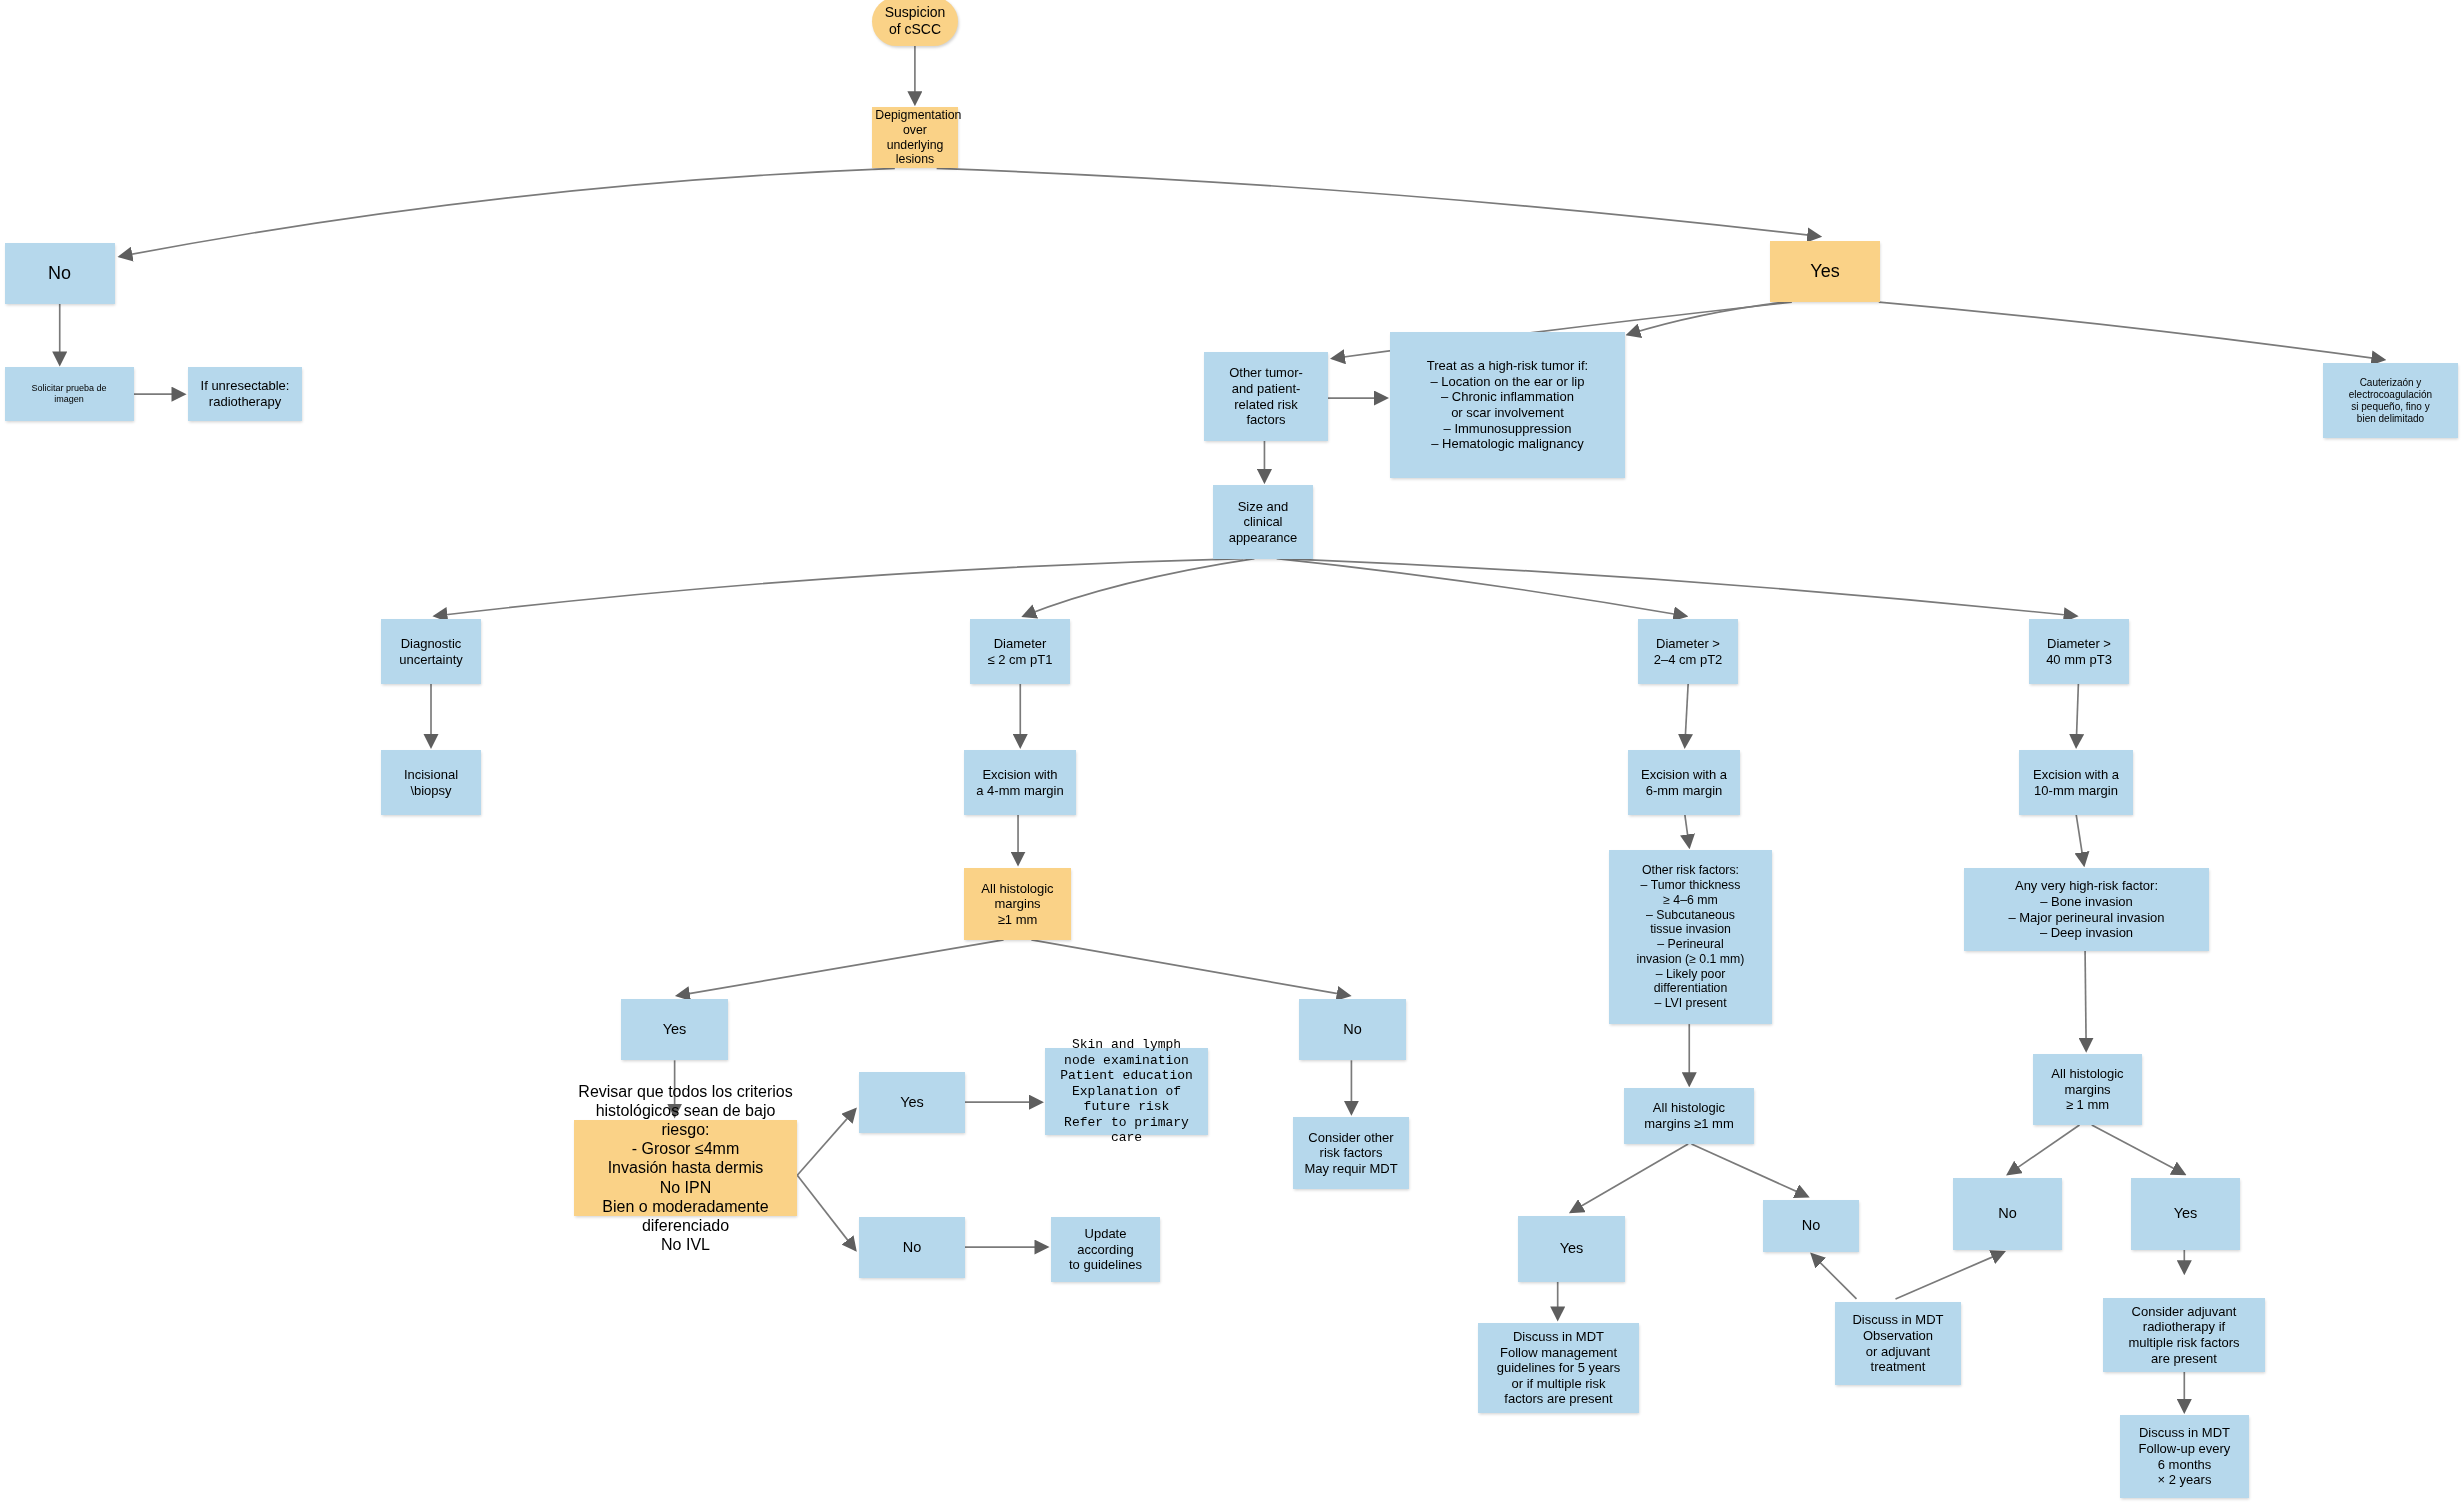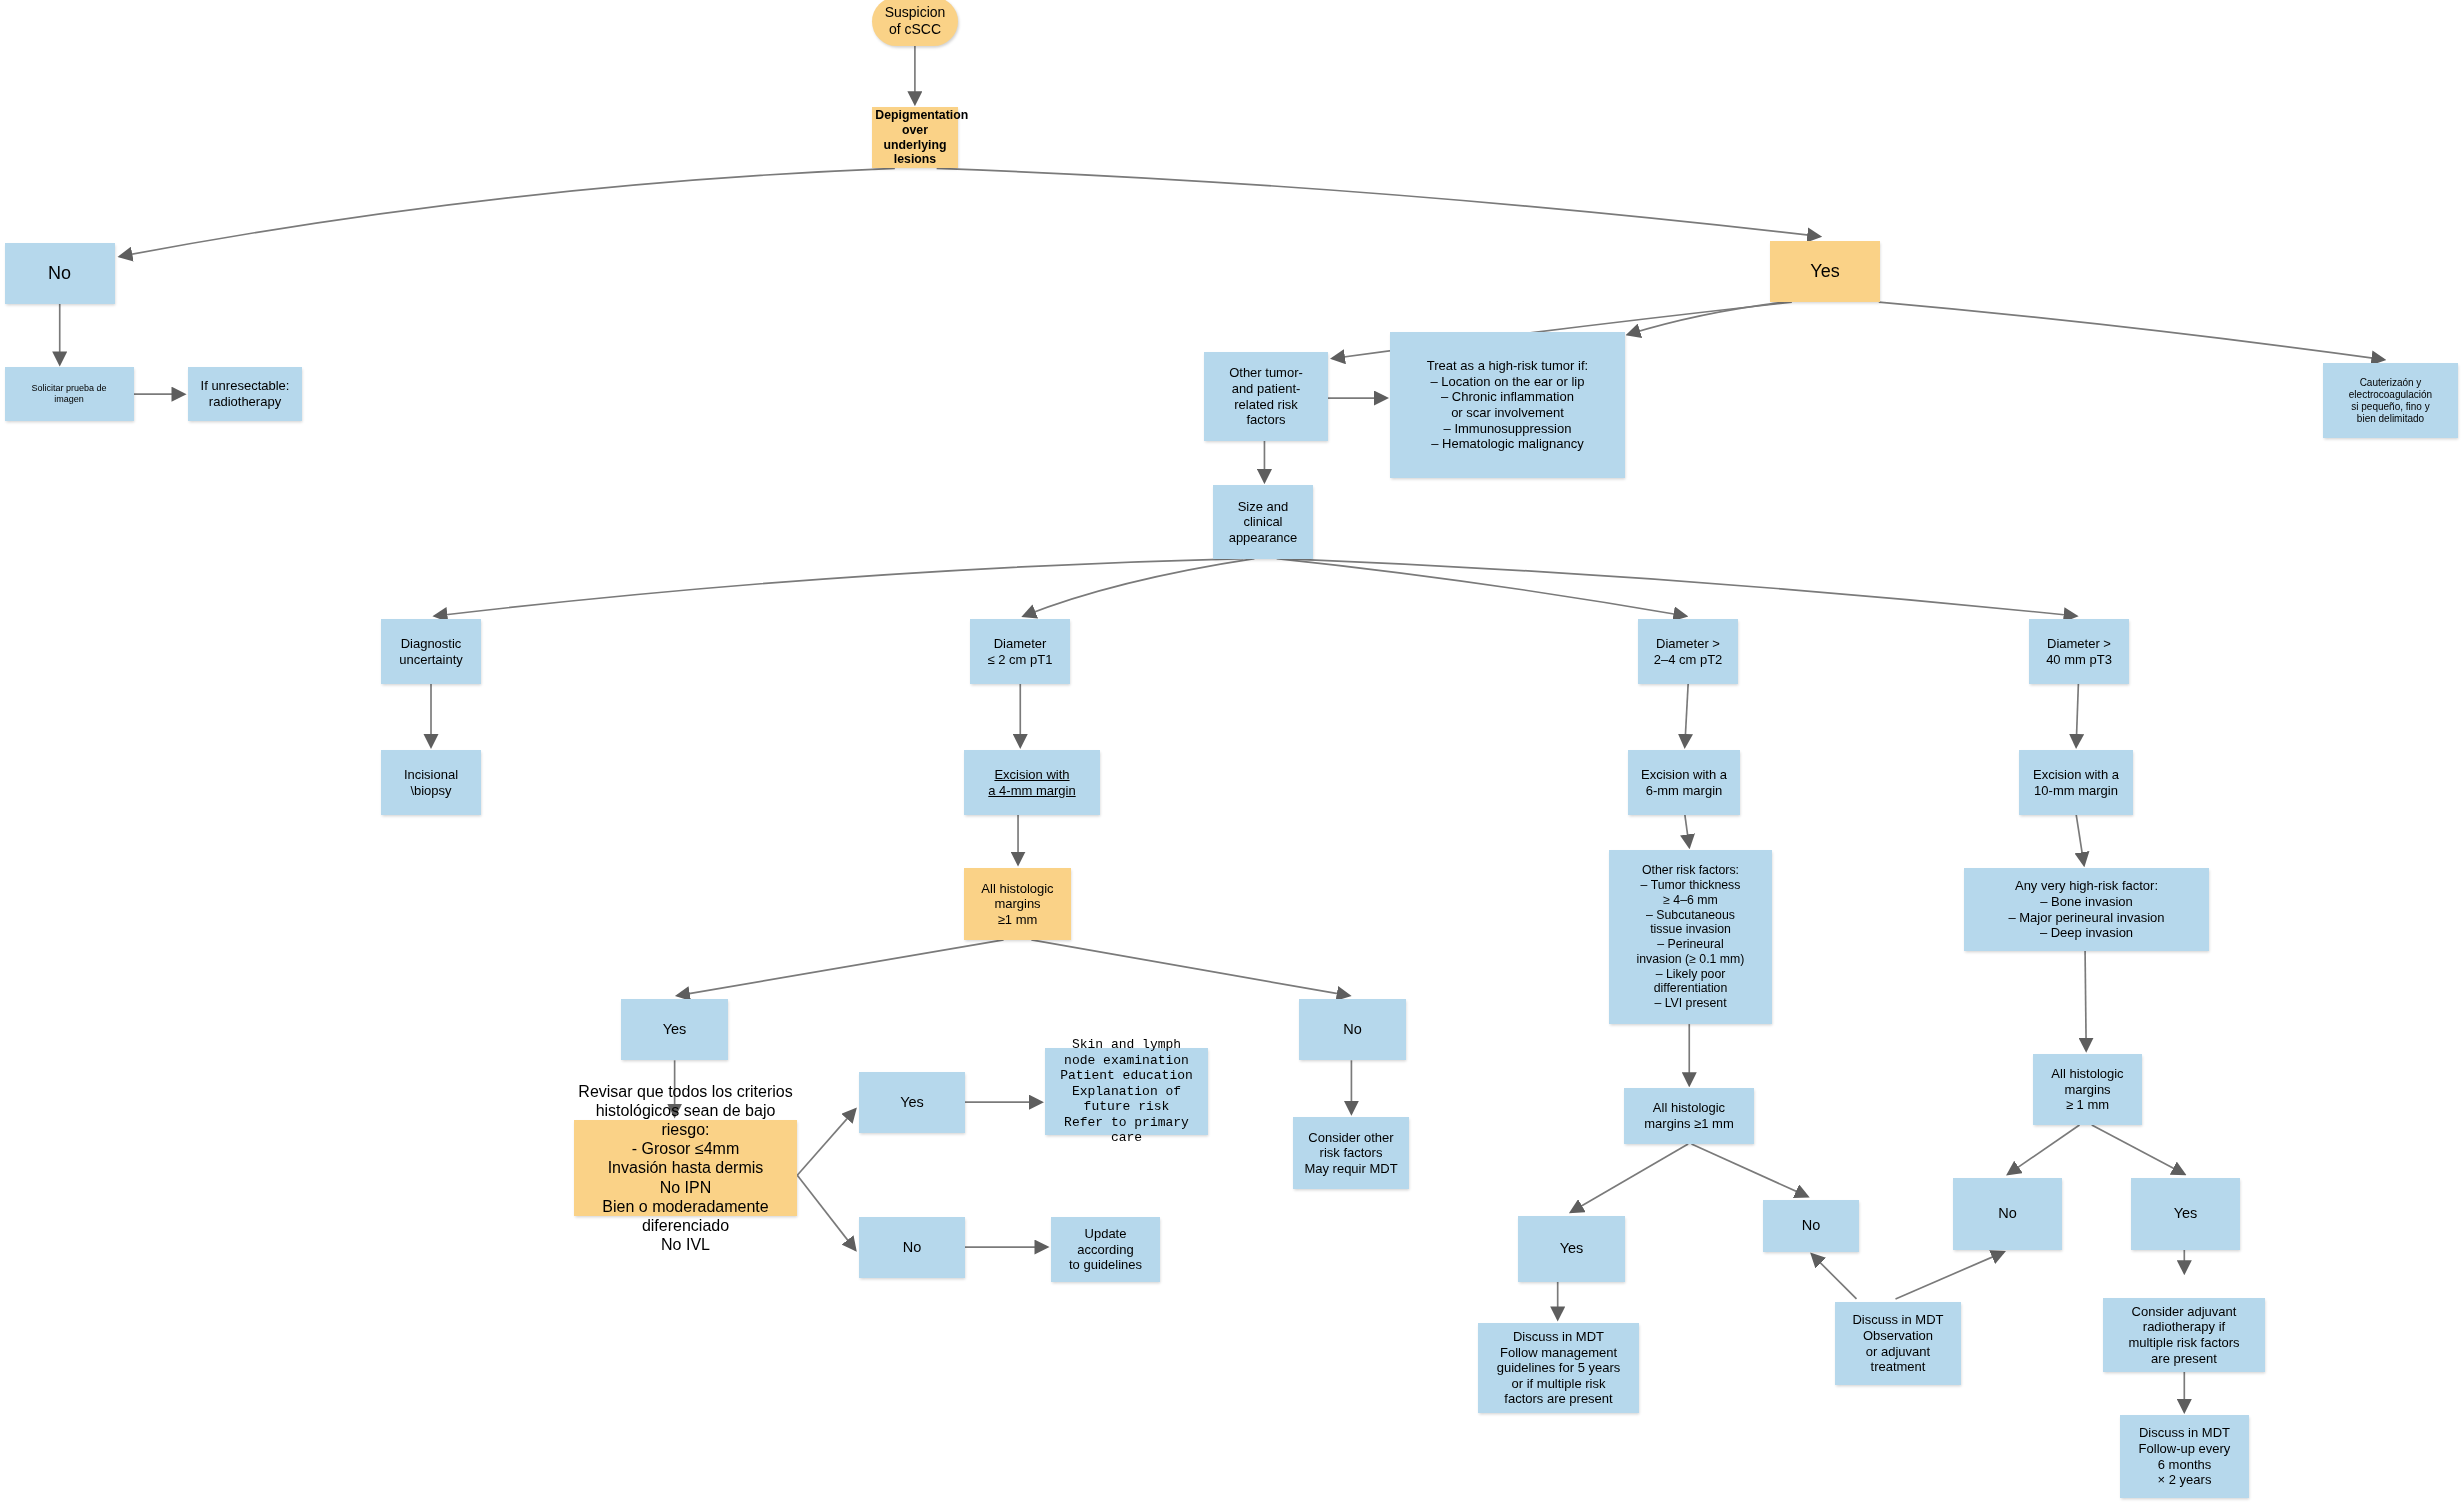--- a/index.html
+++ b/index.html
@@ -97,21 +97,21 @@
         <path d="M 2794,2298 L 2794,2366" marker-end="url(#arrow)"></path>
         <path d="M 3330,2330 L 3250,2250" marker-end="url(#arrow)"></path>
         <path d="M 3400,2330 L 3594,2246" marker-end="url(#arrow)"></path>
         <path d="M 3918,2242 L 3918,2283" marker-end="url(#arrow)"></path>
         <path d="M 3918,2421 L 3918,2532" marker-end="url(#arrow)"></path>
       </g>
   </svg>
   <div id="node-layer">
       <div class="node orange round" style="left: 872px; top: -3.3px; width: 86px; height: 49px; font-size: 14px; background: rgb(250, 210, 135);"><span class="n-lbl">Suspicion
 of cSCC</span></div>
-      <div class="node orange" style="left: 872px; top: 107px; width: 86px; height: 61px; font-size: 12.3px; background: rgb(250, 210, 135); font-weight: bold;"><span class="n-lbl">Depigmentation
+      <div class="node orange" style="left: 872px; top: 107px; width: 86px; height: 61px; font-size: 12.3px; background: rgb(250, 210, 135);"><span class="n-lbl">Depigmentation
 over underlying
 lesions</span></div>
       <div class="node" style="left: 4.5px; top: 243px; width: 110px; height: 61px; font-size: 18px; background: rgb(182, 216, 236);"><span class="n-lbl">No</span></div>
       <div class="node orange" style="left: 1770px; top: 241px; width: 110px; height: 61px; font-size: 18px; background: rgb(250, 210, 135);"><span class="n-lbl">Yes</span></div>
       <div class="node" style="left: 4.5px; top: 367px; width: 129px; height: 54px; font-size: 9px; background: rgb(182, 216, 236);"><span class="n-lbl">Solicitar prueba de
 imagen</span></div>
       <div class="node" style="left: 188px; top: 367px; width: 114px; height: 54px; font-size: 13px; background: rgb(182, 216, 236);"><span class="n-lbl">If unresectable:
 radiotherapy</span></div>
       <div class="node" style="left: 1204px; top: 352px; width: 124px; height: 89px; font-size: 13px; background: rgb(182, 216, 236);"><span class="n-lbl">Other tumor-
 and patient-
@@ -133,21 +133,21 @@
       <div class="node" style="left: 381px; top: 619px; width: 100px; height: 65px; font-size: 13px; background: rgb(182, 216, 236);"><span class="n-lbl">Diagnostic
 uncertainty</span></div>
       <div class="node" style="left: 970px; top: 619px; width: 100px; height: 65px; font-size: 13px; background: rgb(182, 216, 236);"><span class="n-lbl">Diameter
 ≤ 2 cm pT1</span></div>
       <div class="node" style="left: 1638px; top: 619px; width: 100px; height: 65px; font-size: 13px; background: rgb(182, 216, 236);"><span class="n-lbl">Diameter &gt;
 2–4 cm pT2</span></div>
       <div class="node" style="left: 2029px; top: 619px; width: 100px; height: 65px; font-size: 13px; background: rgb(182, 216, 236);"><span class="n-lbl">Diameter &gt;
 40 mm pT3</span></div>
       <div class="node" style="left: 381px; top: 750px; width: 100px; height: 65px; font-size: 13px; background: rgb(182, 216, 236);"><span class="n-lbl">Incisional
 \biopsy</span></div>
-      <div class="node" style="left: 964px; top: 750px; width: 136px; height: 65px; font-size: 13px; background: rgb(182, 216, 236); text-decoration: underline;"><span class="n-lbl">Excision with
+      <div class="node" style="left: 964px; top: 750px; width: 112px; height: 65px; font-size: 13px; background: rgb(182, 216, 236);"><span class="n-lbl">Excision with
 a 4-mm margin</span></div>
       <div class="node" style="left: 1628px; top: 750px; width: 112px; height: 65px; font-size: 13px; background: rgb(182, 216, 236);"><span class="n-lbl">Excision with a
 6-mm margin</span></div>
       <div class="node" style="left: 2019px; top: 750px; width: 114px; height: 65px; font-size: 13px; background: rgb(182, 216, 236);"><span class="n-lbl">Excision with a
 10-mm margin</span></div>
       <div class="node orange" style="left: 964px; top: 868px; width: 107px; height: 72px; font-size: 13px; background: rgb(250, 210, 135);"><span class="n-lbl">All histologic
 margins
 ≥1 mm</span></div>
       <div class="node" style="left: 1609px; top: 850px; width: 163px; height: 174px; font-size: 12.3px; background: rgb(182, 216, 236);"><span class="n-lbl">Other risk factors:
 – Tumor thickness

